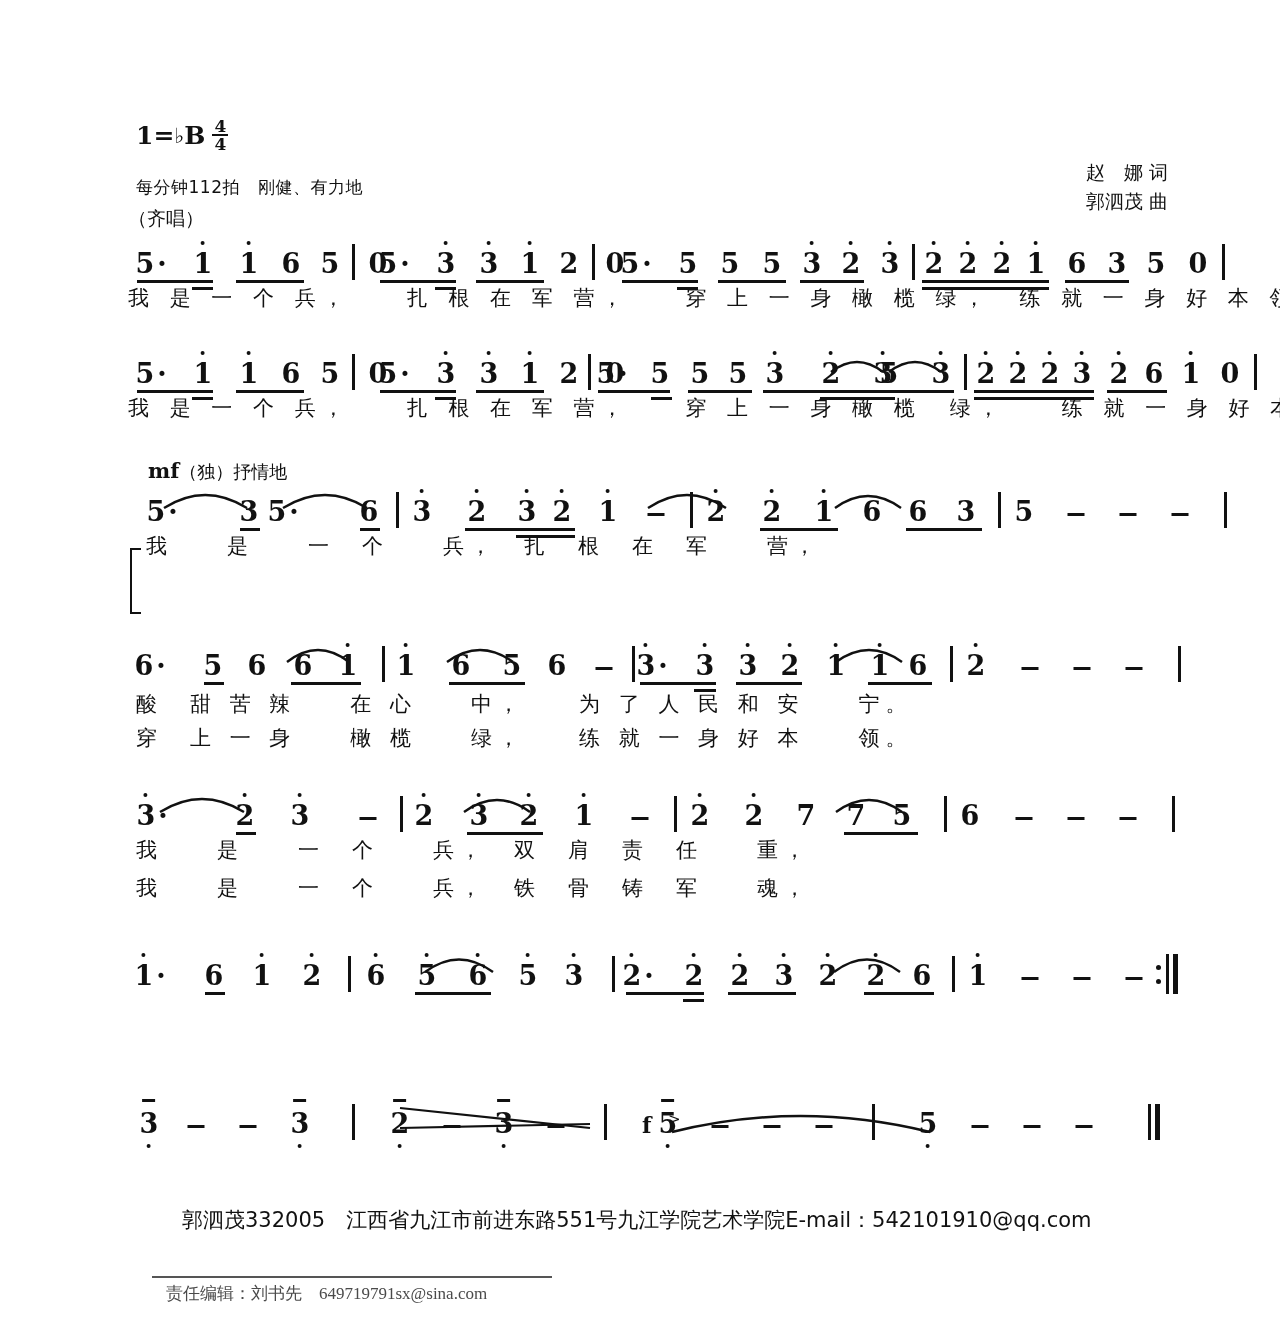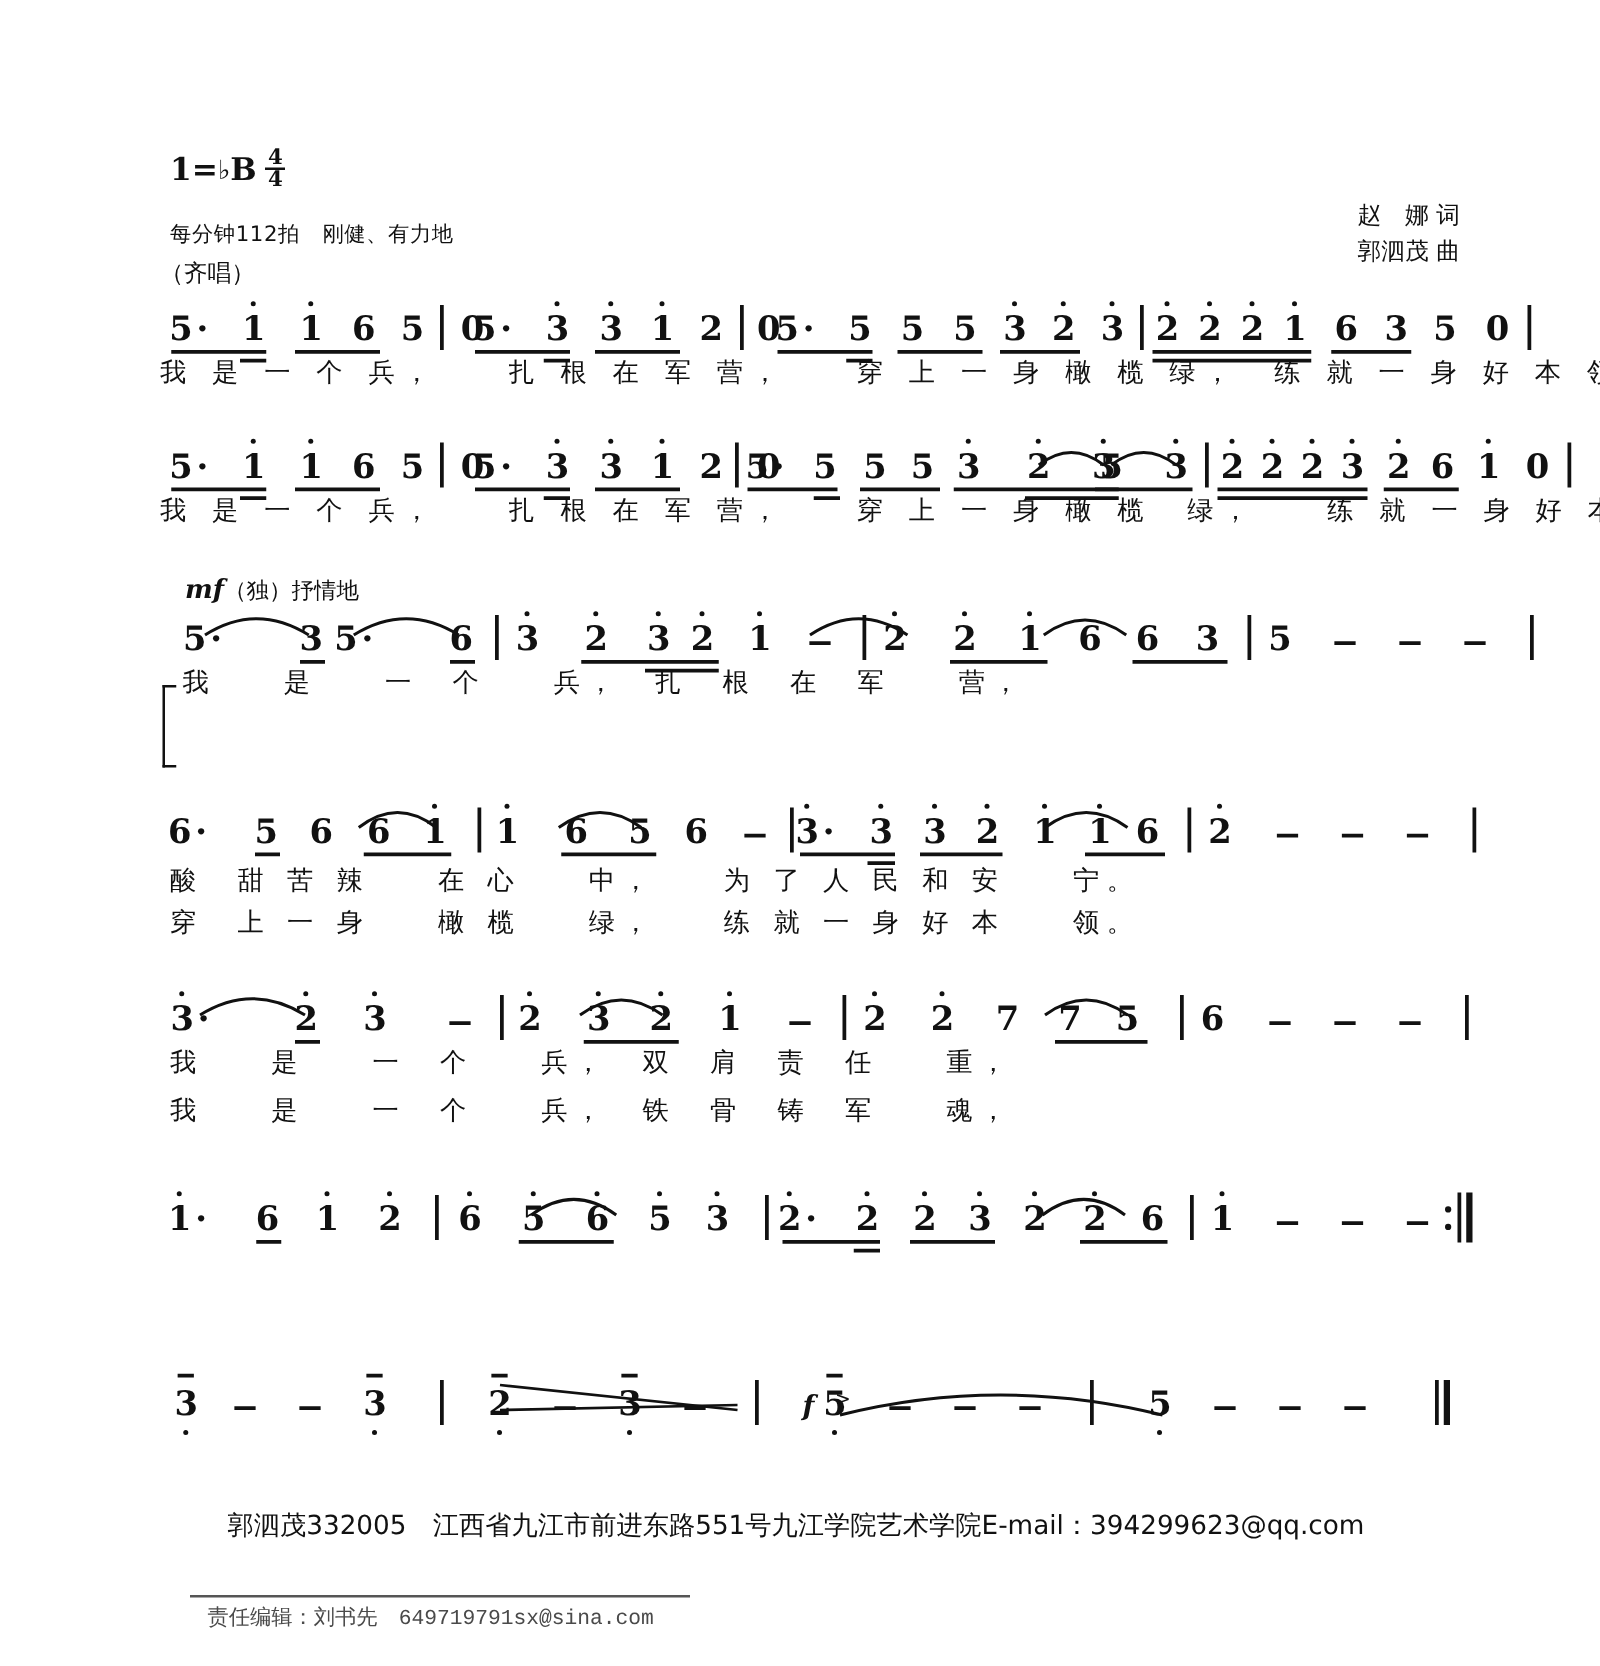--- a/index.html
+++ b/index.html
@@ -116,41 +116,41 @@
 
   
   .slurs{position:absolute;left:0;top:0;width:1280px;height:60px;pointer-events:none;}
 
   
   .expr{
     position:absolute;
     font-size:18px;
     font-family:"DejaVu Serif",serif;
   }
-  .dyn{font-style:italic;font-weight:700;font-family:"DejaVu Serif",serif;margin-top:39px;}
+  .dyn{font-weight:700;font-family:"DejaVu Serif",serif;margin-top:39px;}
 
   
   .vbracket{position:absolute;border:2.5px solid #111;border-right:none;width:9px;}
 
   
   .footer{
     position:absolute;left:182px;top:1206px;
     font-size:21px;
     font-family:"DejaVu Sans","Liberation Sans",sans-serif;
     white-space:pre;
     letter-spacing:0px;
   }
   .editorbar{position:absolute;left:152px;top:1276px;width:400px;height:2px;background:#555;}
   .editor{
     position:absolute;left:166px;top:1282px;
     font-size:17px;color:#4a4a4a;
     font-family:"DejaVu Sans","Liberation Sans",sans-serif;
     white-space:pre;
   }
-  .editor .mono{font-family:Liberation Mono, monospace;}
+  .editor .mono{font-family:Liberation Serif, serif;}
 </style>
 </head>
 <body>
 
 <div class="sheet">
 
 
   <div class="keysig">
     <span>1</span>
       <span>=</span>
@@ -513,17 +513,17 @@
       <div class="dash" style="left:1032px"></div>
       <div class="dash" style="left:1084px"></div>
 
       <div class="bar-end" style="left:1148px;width:12px">
         <i style="left:0;width:2.5px"></i>
         <i style="left:7px;width:4.5px"></i>
       </div>
     </div>
   </div>
 
-  <div class="footer">郭泗茂332005　江西省九江市前进东路551号九江学院艺术学院E-mail：394299623@qq.com</div>
+  <div class="footer">郭泗茂332005　江西省九江市前进东路551号九江学院艺术学院E-mail：542101910@qq.com</div>
   <div class="editorbar"></div>
   <div class="editor"><span>责任编辑：刘书先</span>　<span class="mono">649719791sx@sina.com</span></div>
 
 </div>
 
 </body></html>

